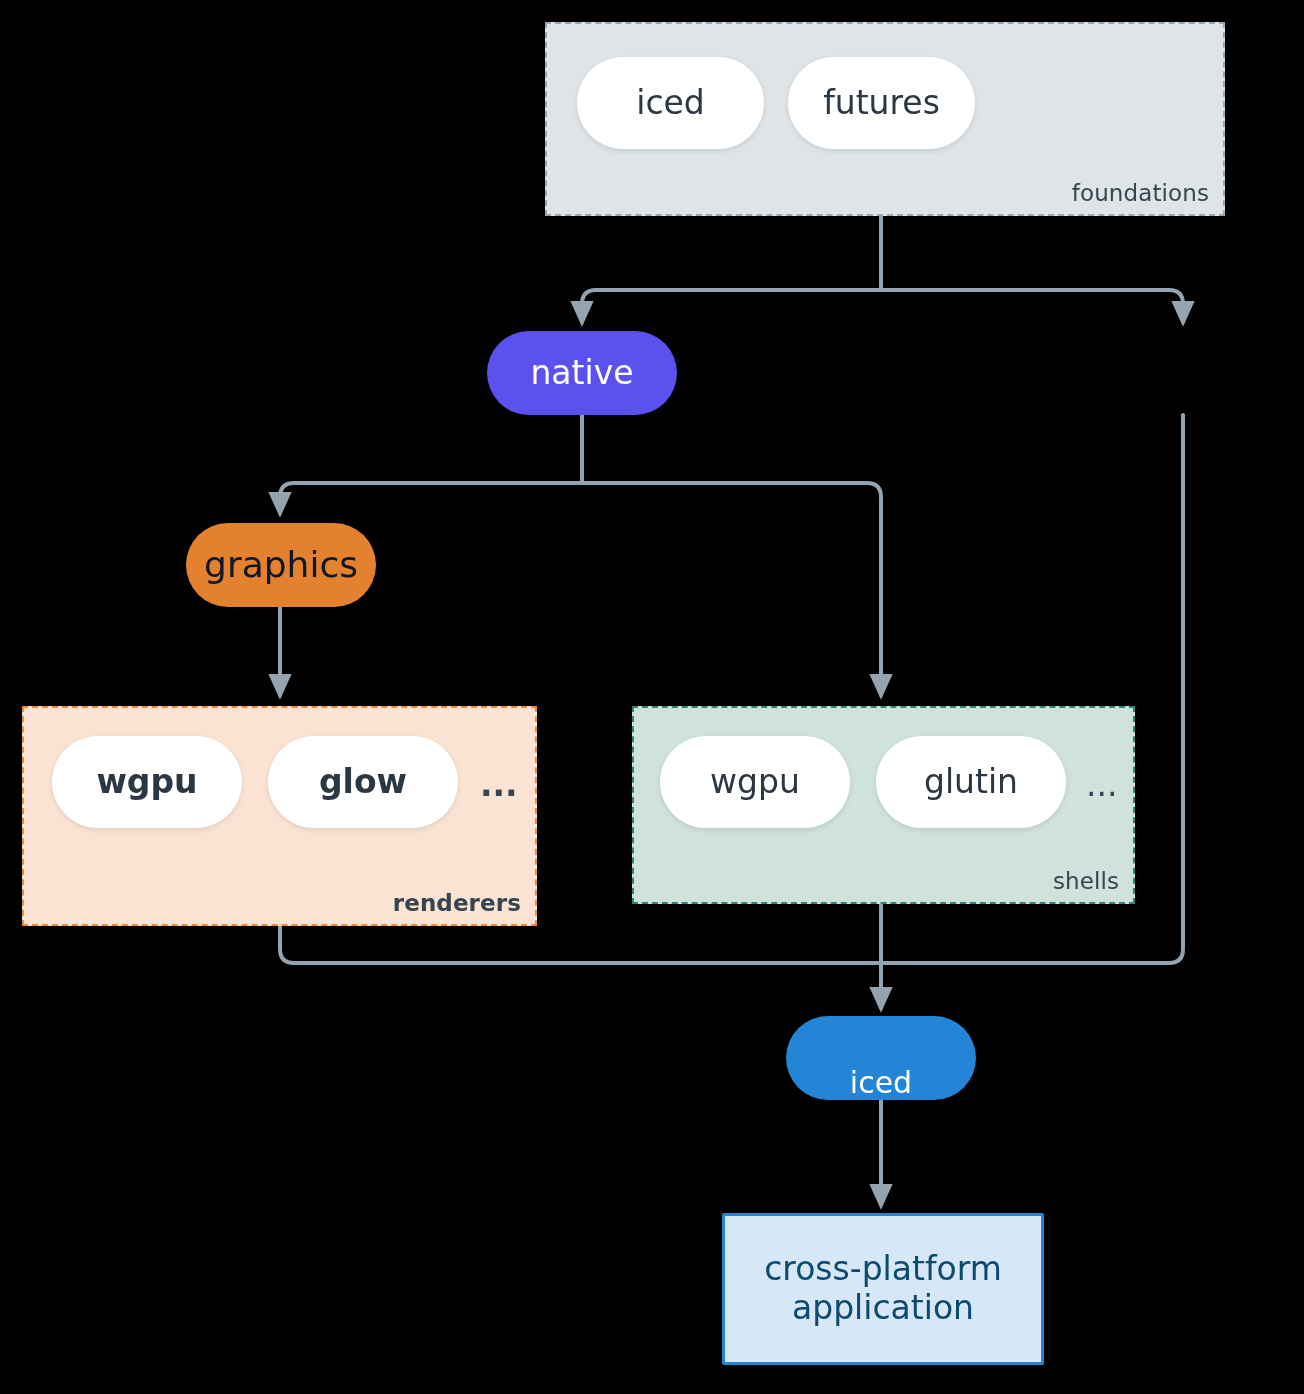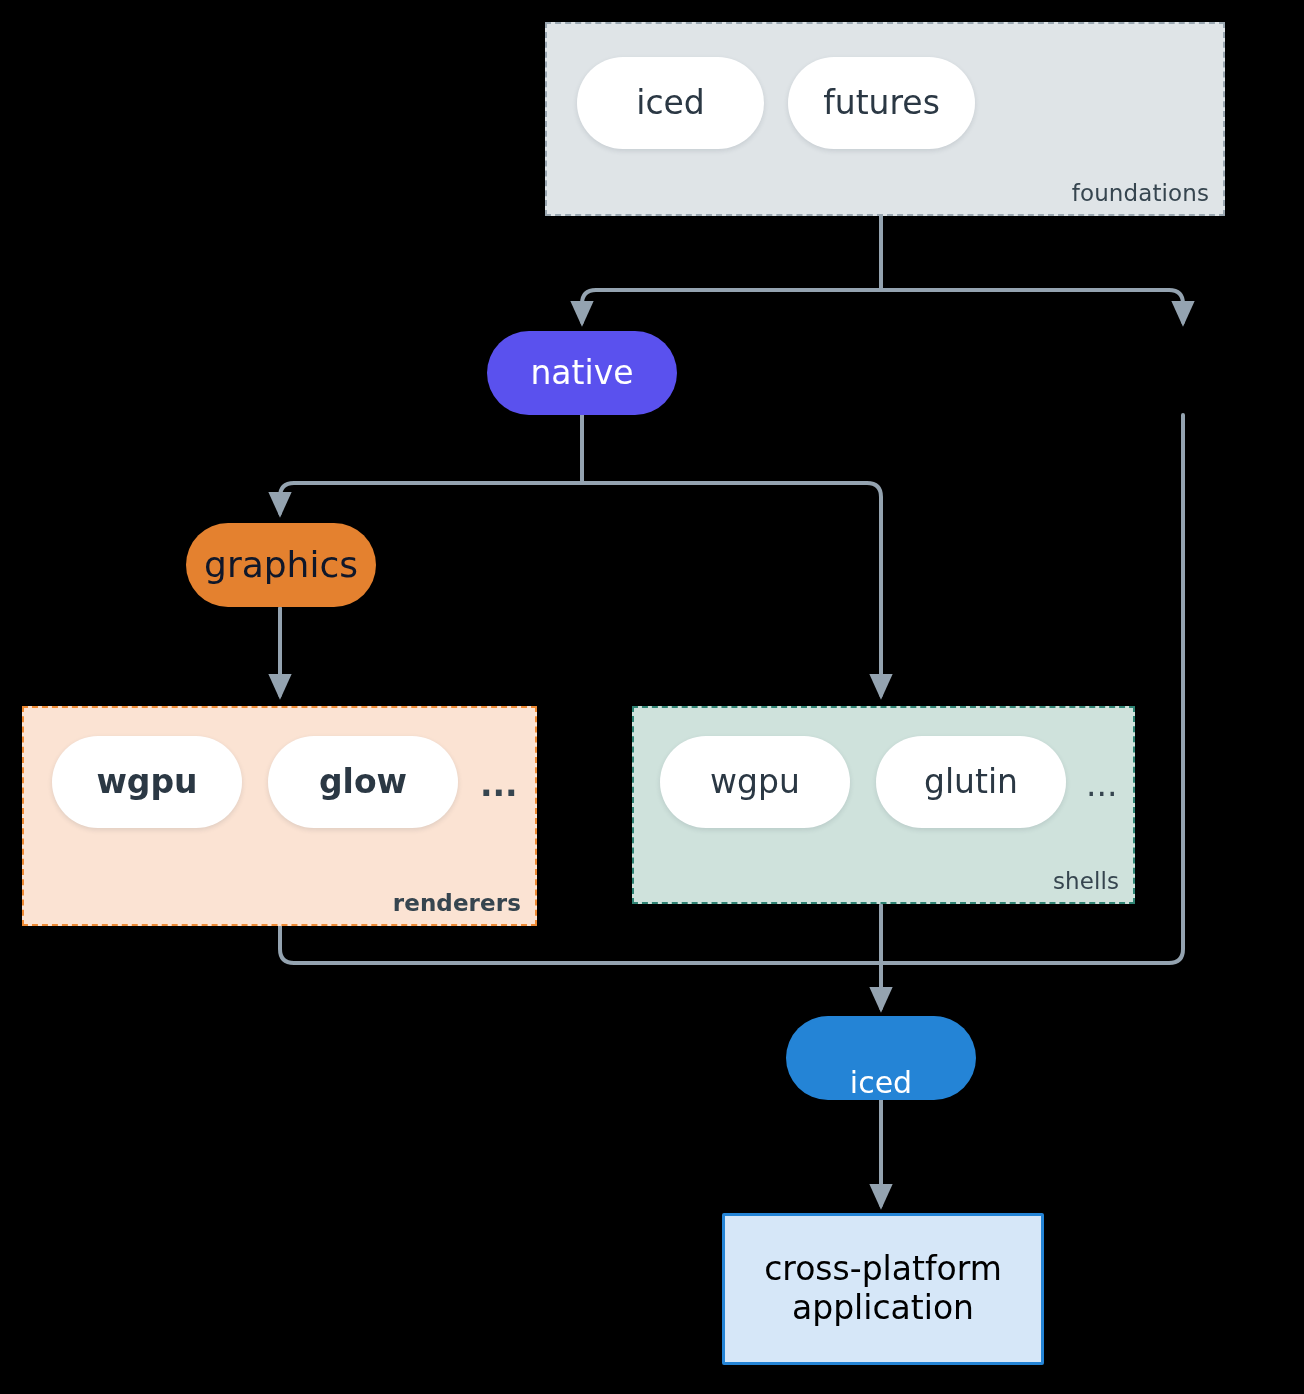--- a/index.html
+++ b/index.html
@@ -82,21 +82,21 @@
     background: #2484D6;
     border-radius: 999px;
     color: #FFFFFF;
     font-size: 30px;
     align-items: flex-end;
   }
   .rect-app {
     background: #D6E7F8;
     border: 3px solid #2484D6;
     border-radius: 2px;
-    color: #000000;
+    color: #0c4a6e;
     font-size: 33px;
     flex-direction: column;
   }
   .rect-app span { display: block; }
   .ellipsis {
     position: absolute;
     font-size: 33px;
     color: #36454F;
     line-height: 1;
   }

